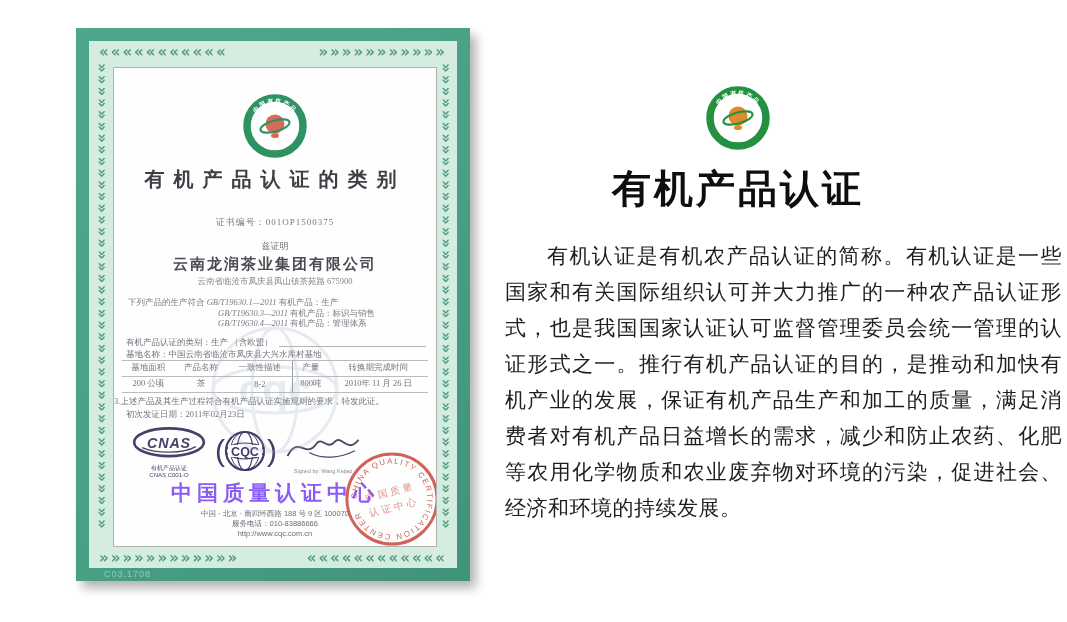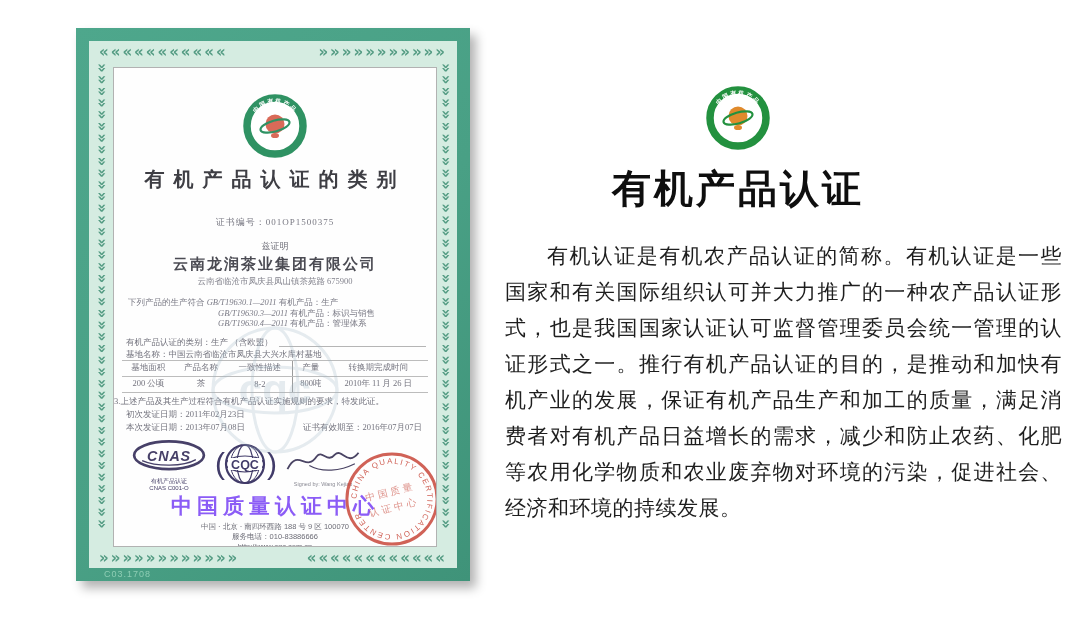--- a/index.html
+++ b/index.html
@@ -155,25 +155,20 @@
             <td class="vline">800吨</td>
             <td>2010年 11 月 26 日</td>
           </tr>
         </tbody>
           </table>
 
         <div class="note">3.上述产品及其生产过程符合有机产品认证实施规则的要求，特发此证。</div>
         <div class="dates">
           <span>初次发证日期：2011年02月23日</span>
         </div>
-        <div class="dates">
-          <span>本次发证日期：2013年07月08日</span>
-          <span class="gap"></span>
-          <span>证书有效期至：2016年07月07日</span>
-        </div>
 
         <div class="logo-row">
           <div class="cnas-block">
             <svg width="78" height="34" viewBox="0 0 84 38">
               <ellipse cx="42" cy="17" rx="39" ry="15.5" fill="none" stroke="#474068" stroke-width="3"></ellipse>
               <text x="42" y="23" text-anchor="middle" font-size="16" font-weight="bold" font-style="italic" fill="#474068" font-family="Liberation Sans,sans-serif" letter-spacing="1">CNAS</text>
               <path d="M12,23 C28,30 58,30 72,22" fill="none" stroke="#474068" stroke-width="1.5"></path>
             </svg>
             <div class="cnas-sub">有机产品认证</div>
             <div class="cnas-sub">CNAS C001-O</div>

